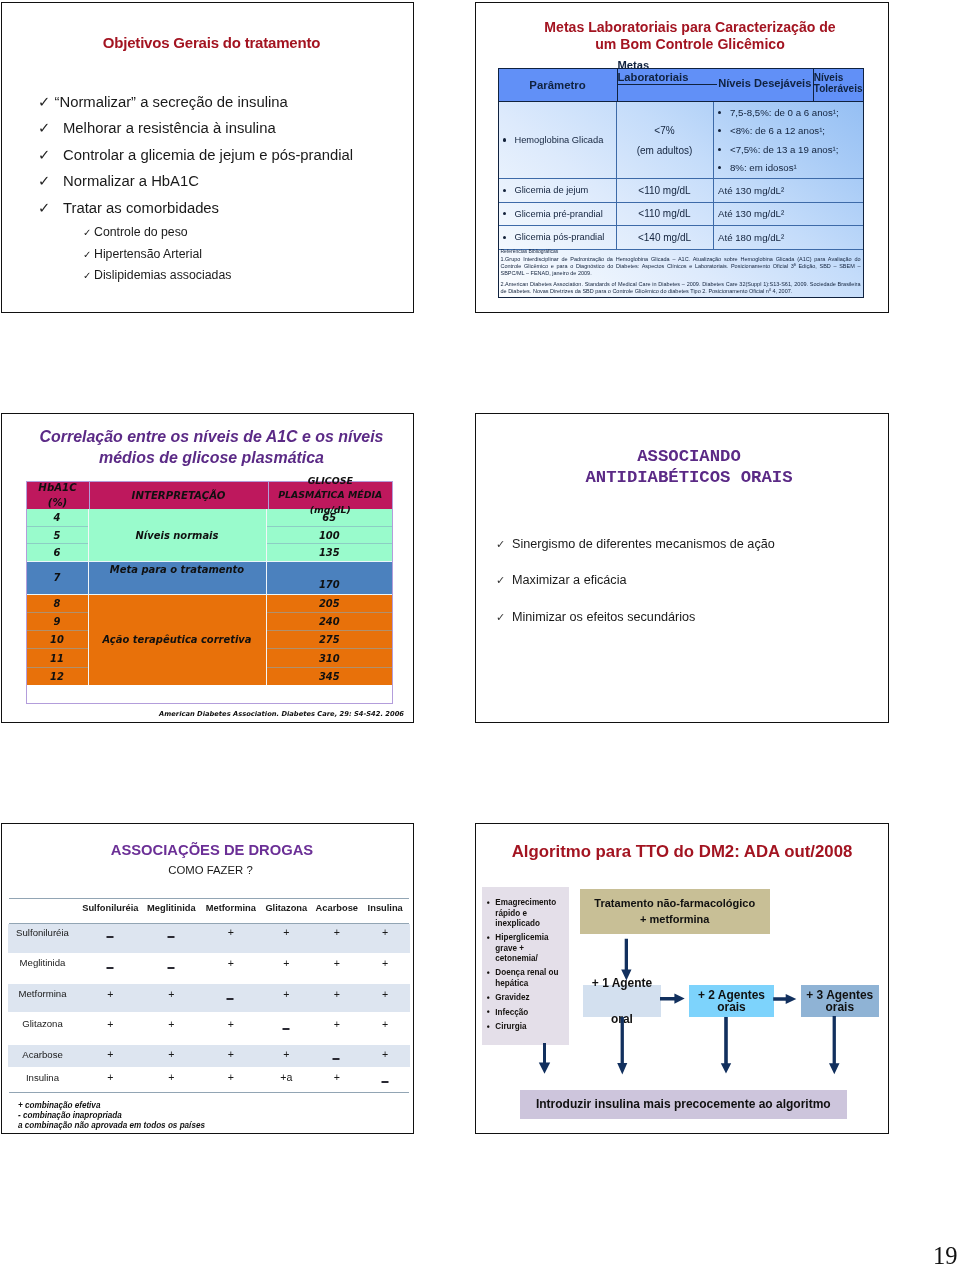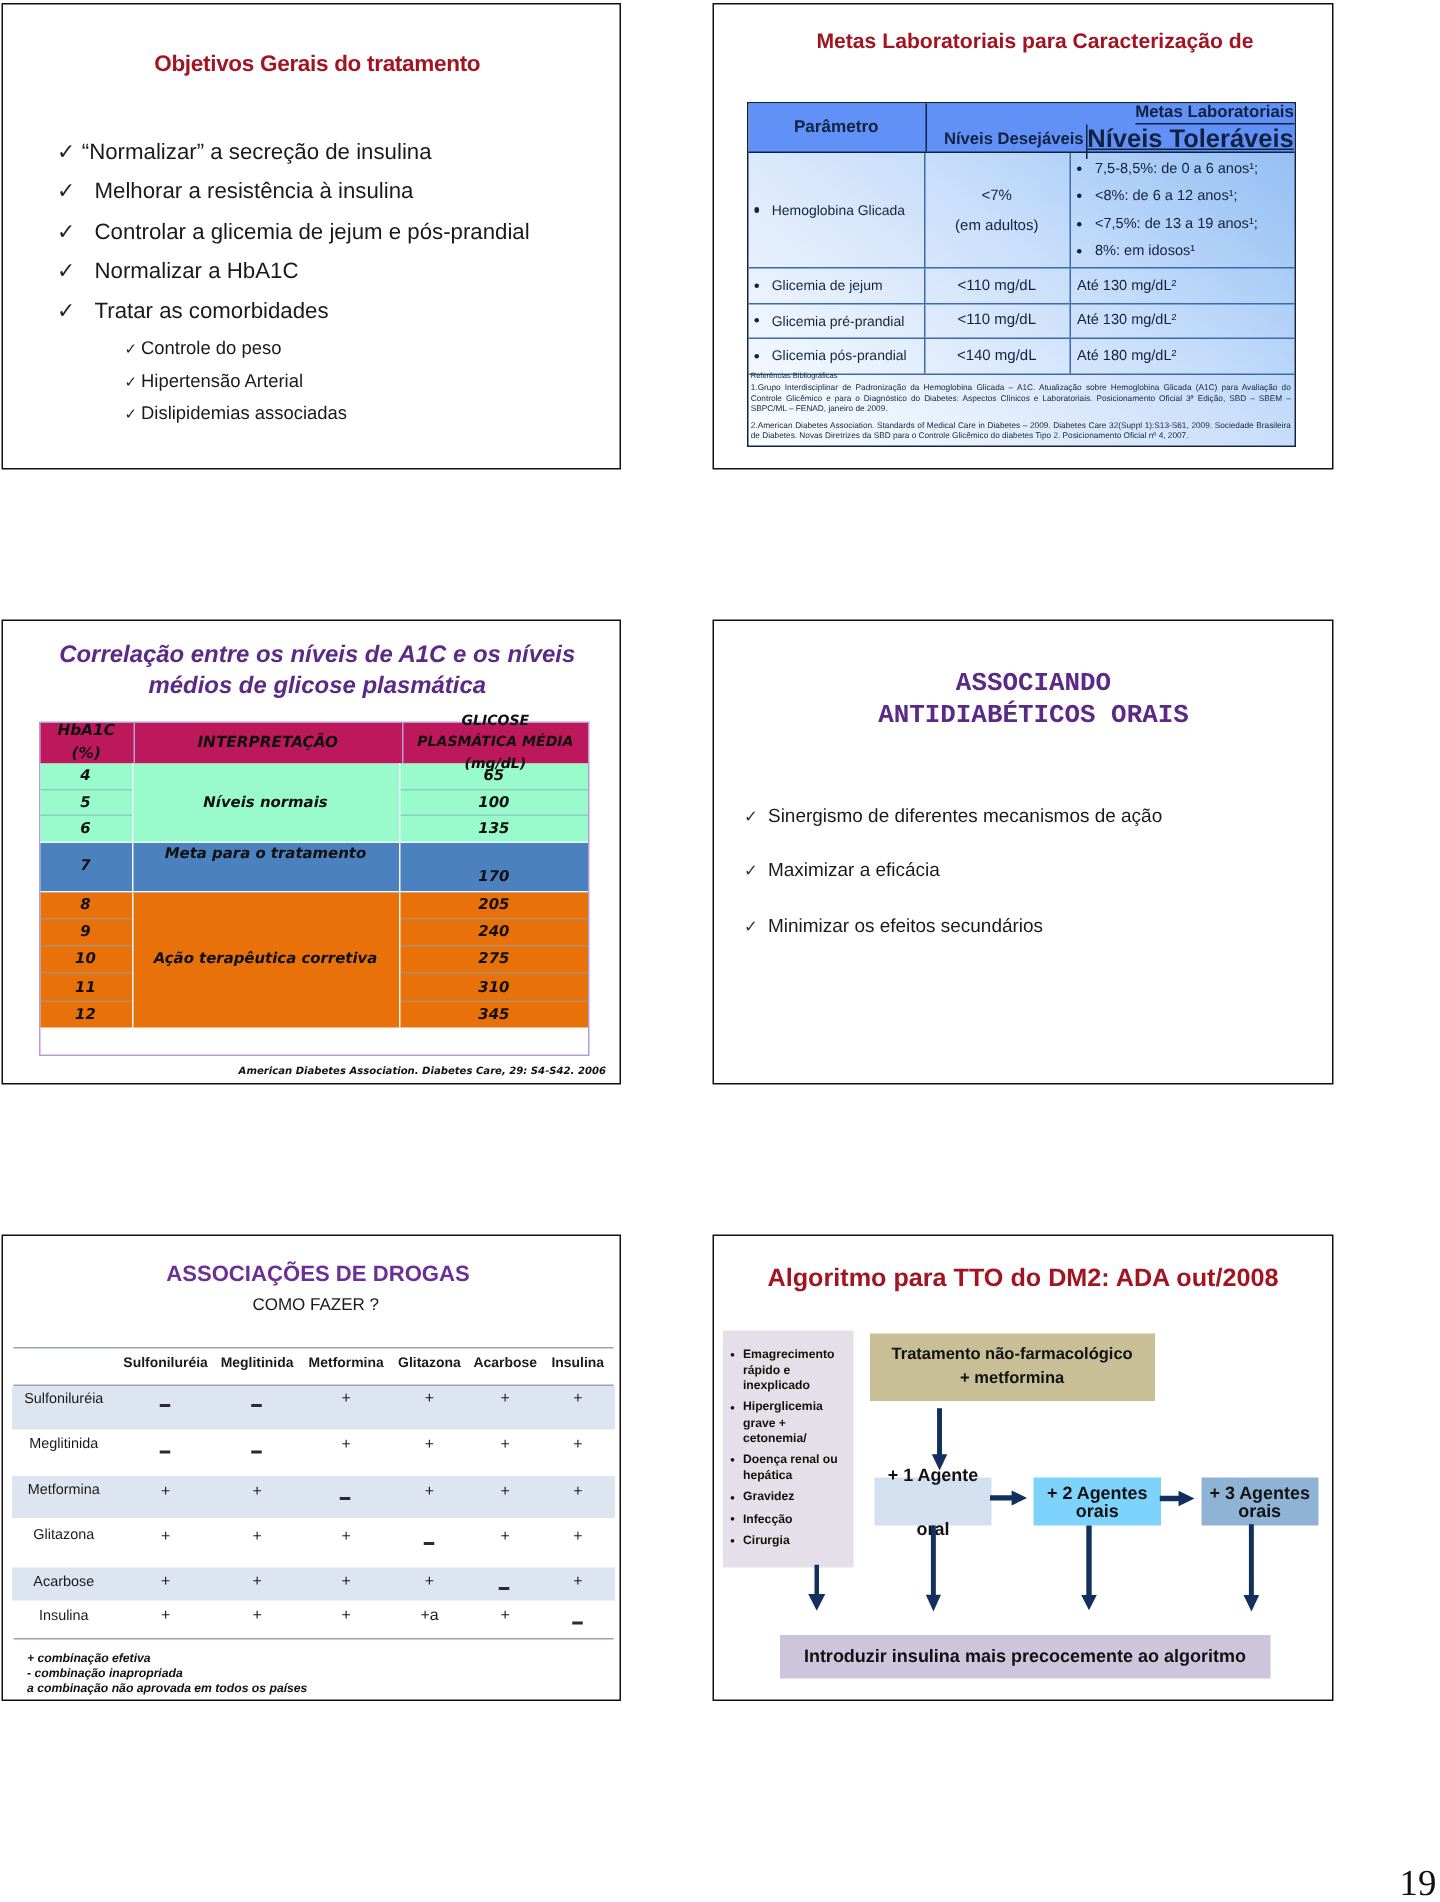--- a/index.html
+++ b/index.html
@@ -22,25 +22,25 @@
   .s1-sublist{list-style:none;margin:0;padding:0;position:absolute;left:81px;top:219px;}
   .s1-sublist li{font-size:12.3px;color:#1a1a1a;height:21.6px;line-height:21.6px;white-space:nowrap;}
   .s1-sublist .ck2{display:inline-block;width:11px;font-size:10px;color:#222;}
 
   
   .s2-title{position:absolute;left:16px;right:0;top:15.5px;text-align:center;color:#A31421;font-weight:bold;font-size:14.1px;line-height:17.2px;}
   .s2-table{position:absolute;left:21.5px;top:64.5px;width:366px;height:230px;border:1.3px solid #10223f;box-sizing:border-box;
     background:linear-gradient(38deg,#fbfdff 0%,#eef5fd 16%,#ddeafc 36%,#c4dcfa 58%,#a8cbf6 78%,#8dbaf3 100%);}
   .s2-hdr{display:flex;height:32.5px;background:#6190f7;border-bottom:1.1px solid #10223f;}
   .s2-hc1{width:118px;border-right:1.1px solid #10223f;display:flex;align-items:center;justify-content:center;font-weight:bold;font-size:11.4px;color:#10223f;}
-  .s2-hc2{flex:1;display:flex;flex-direction:column;align-items:flex-end;}
+  .s2-hc2{flex:1;display:flex;flex-direction:row;}
   .s2-hgrp{height:16.5px;display:flex;align-items:flex-end;justify-content:center;padding-bottom:1px;box-sizing:border-box;font-weight:bold;font-size:11.2px;color:#10223f;border-bottom:1.1px solid #10223f;}
   .s2-hsub{flex:1;display:flex;}
   .s2-hs1{width:97px;display:flex;align-items:center;padding-bottom:3px;box-sizing:border-box;justify-content:center;font-weight:bold;font-size:11.1px;color:#10223f;border-right:1.1px solid #10223f;}
-  .s2-hs2{flex:1;display:flex;align-items:center;padding-bottom:3px;box-sizing:border-box;justify-content:center;font-weight:bold;font-size:17px;color:#10223f;text-decoration:underline;}
+  .s2-hs2{flex:1;display:flex;align-items:center;padding-bottom:3px;box-sizing:border-box;justify-content:center;font-weight:bold;font-size:10px;color:#10223f;}
   .s2-row{display:flex;border-bottom:1px solid #3d6aa8;font-size:9.3px;color:#13233d;height:22.5px;}
   .s2-row.s2-row-big{height:76px;}
   .s2-row .s2-c1{width:118px;border-right:1px solid #3d6aa8;display:flex;align-items:center;padding-left:4px;box-sizing:border-box;}
   .s2-row .s2-c2{width:97px;border-right:1px solid #3d6aa8;display:flex;flex-direction:column;align-items:center;justify-content:center;box-sizing:border-box;font-size:10px;}
   .s2-row .s2-c3{flex:1;display:flex;flex-direction:column;justify-content:center;padding-left:4.5px;box-sizing:border-box;font-size:9.7px;}
   .s2-c3s{justify-content:center;}
   .s2-c1 .dot{display:inline-block;width:3.4px;height:3.4px;border-radius:50%;background:#12213a;margin-right:8.6px;flex:none;}
   .s2-c3 .sb{display:flex;align-items:center;height:18.5px;}
   .s2-c3 .sb .dot{display:inline-block;width:3.4px;height:3.4px;border-radius:50%;background:#12213a;margin-right:8.6px;flex:none;}
   .s2-c2 .gap2{margin-top:9px;}
@@ -144,20 +144,21 @@
   </ul>
   <ul class="s1-sublist">
     <li><span class="ck2">✓</span><span class="tx">Controle do peso</span></li>
     <li><span class="ck2">✓</span><span class="tx">Hipertensão Arterial</span></li>
     <li><span class="ck2">✓</span><span class="tx">Dislipidemias associadas</span></li>
   </ul>
 </div>
 <div class="slide" id="s2">
   <div class="s2-title">
     <div>Metas Laboratoriais para Caracterização de</div>
+    <div>um Bom Controle Glicêmico</div>
   </div>
   <div class="s2-table">
     <div class="s2-hdr">
       <div class="s2-hc1">Parâmetro</div>
       <div class="s2-hc2">
         <div class="s2-hgrp">Metas Laboratoriais</div>
         <div class="s2-hsub">
           <div class="s2-hs1">Níveis Desejáveis</div>
           <div class="s2-hs2">Níveis Toleráveis</div>
         </div>

